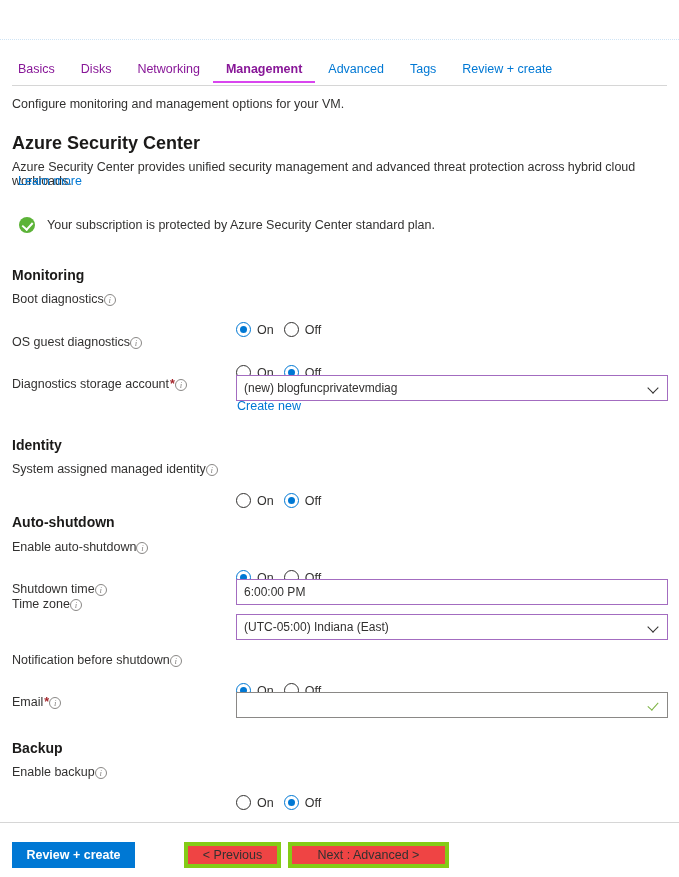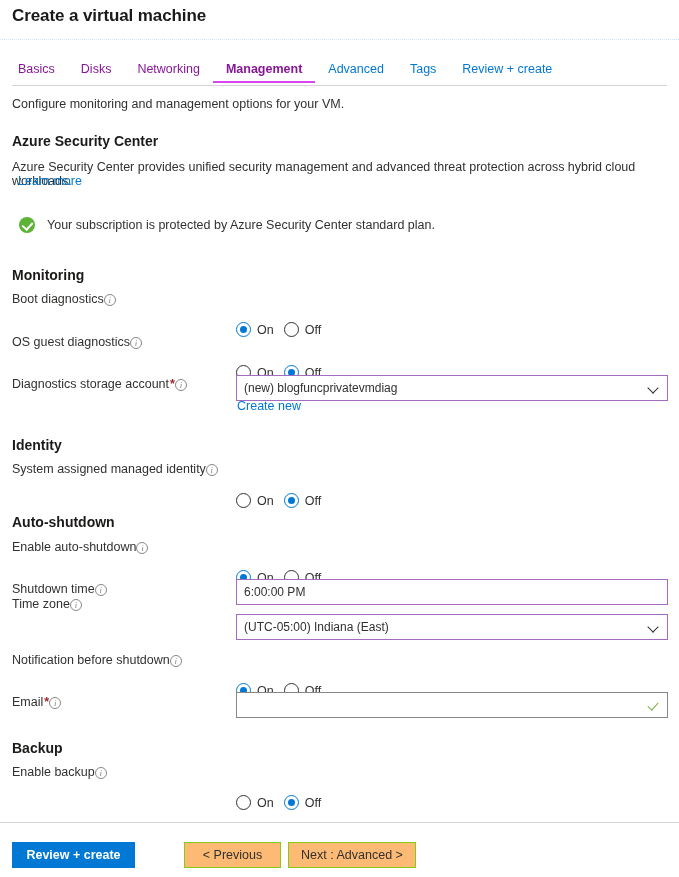--- a/index.html
+++ b/index.html
@@ -49,21 +49,21 @@
     background: #d6d6d6;
   }
 
   
   .intro {
     position: absolute; left: 12px; top: 97px;
     font-size: 12.5px; color: #323130;
   }
 
   .section-head {
-    font-size: 14px; font-weight: bold; color: #1b1a19;
+    font-size: 18px; font-weight: bold; color: #1b1a19;
   }
   .body-text { font-size: 12.5px; color: #323130; }
   .link { color: #0078d4; font-size: 12.5px; cursor: pointer; }
 
   #asc-head  { position: absolute; left: 12px; top: 133px; }
   #asc-desc  { position: absolute; left: 12px; top: 160px; width: 660px; }
   #asc-learn { position: absolute; left: 18px; top: 174px; }
 
   
   .success-row {
@@ -169,29 +169,28 @@
     position: absolute; height: 26px;
     font-size: 12.5px; font-family: "Liberation Sans", sans-serif;
     display: flex; align-items: center; justify-content: center;
     cursor: pointer; white-space: nowrap;
   }
   .btn.primary {
     background: #0078d4; color: #ffffff; border: 1px solid #0078d4;
     font-weight: bold;
   }
   .btn.secondary {
-    background: #fdba74; color: #323130; border: 1px solid #84cc16;
+    background: #ef4444; color: #323130; border: 4px solid #84cc16;
   }
 </style>
 </head>
 <body>
 
 <div id="page">
 
-  <div class="page-title">Create a virtual machine</div>
   <div class="title-rule"></div>
 
   <div class="tabs">
     <div class="tab visited">Basics</div>
     <div class="tab visited">Disks</div>
     <div class="tab visited">Networking</div>
     <div class="tab active">Management</div>
     <div class="tab unvisited">Advanced</div>
     <div class="tab unvisited">Tags</div>
     <div class="tab unvisited">Review + create</div>
@@ -343,15 +342,15 @@
     </div>
     <div class="radio-opt">
       <span class="radio checked"></span>
       <span class="radio-label">Off</span>
     </div>
   </div>
 
   <div class="footer-rule"></div>
   <div class="btn primary" style="left:12px;  top:842px; width:123px;">Review + create</div>
   <div class="btn secondary" style="left:184px; top:842px; width:97px;">&lt; Previous</div>
-  <div class="btn secondary" style="left:288px; top:842px; width:128px;">Next : Advanced &gt;</div>
+  <div class="btn secondary" style="left:288px; top:842px; width:161px;">Next : Advanced &gt;</div>
 
 </div>
 
 </body></html>

